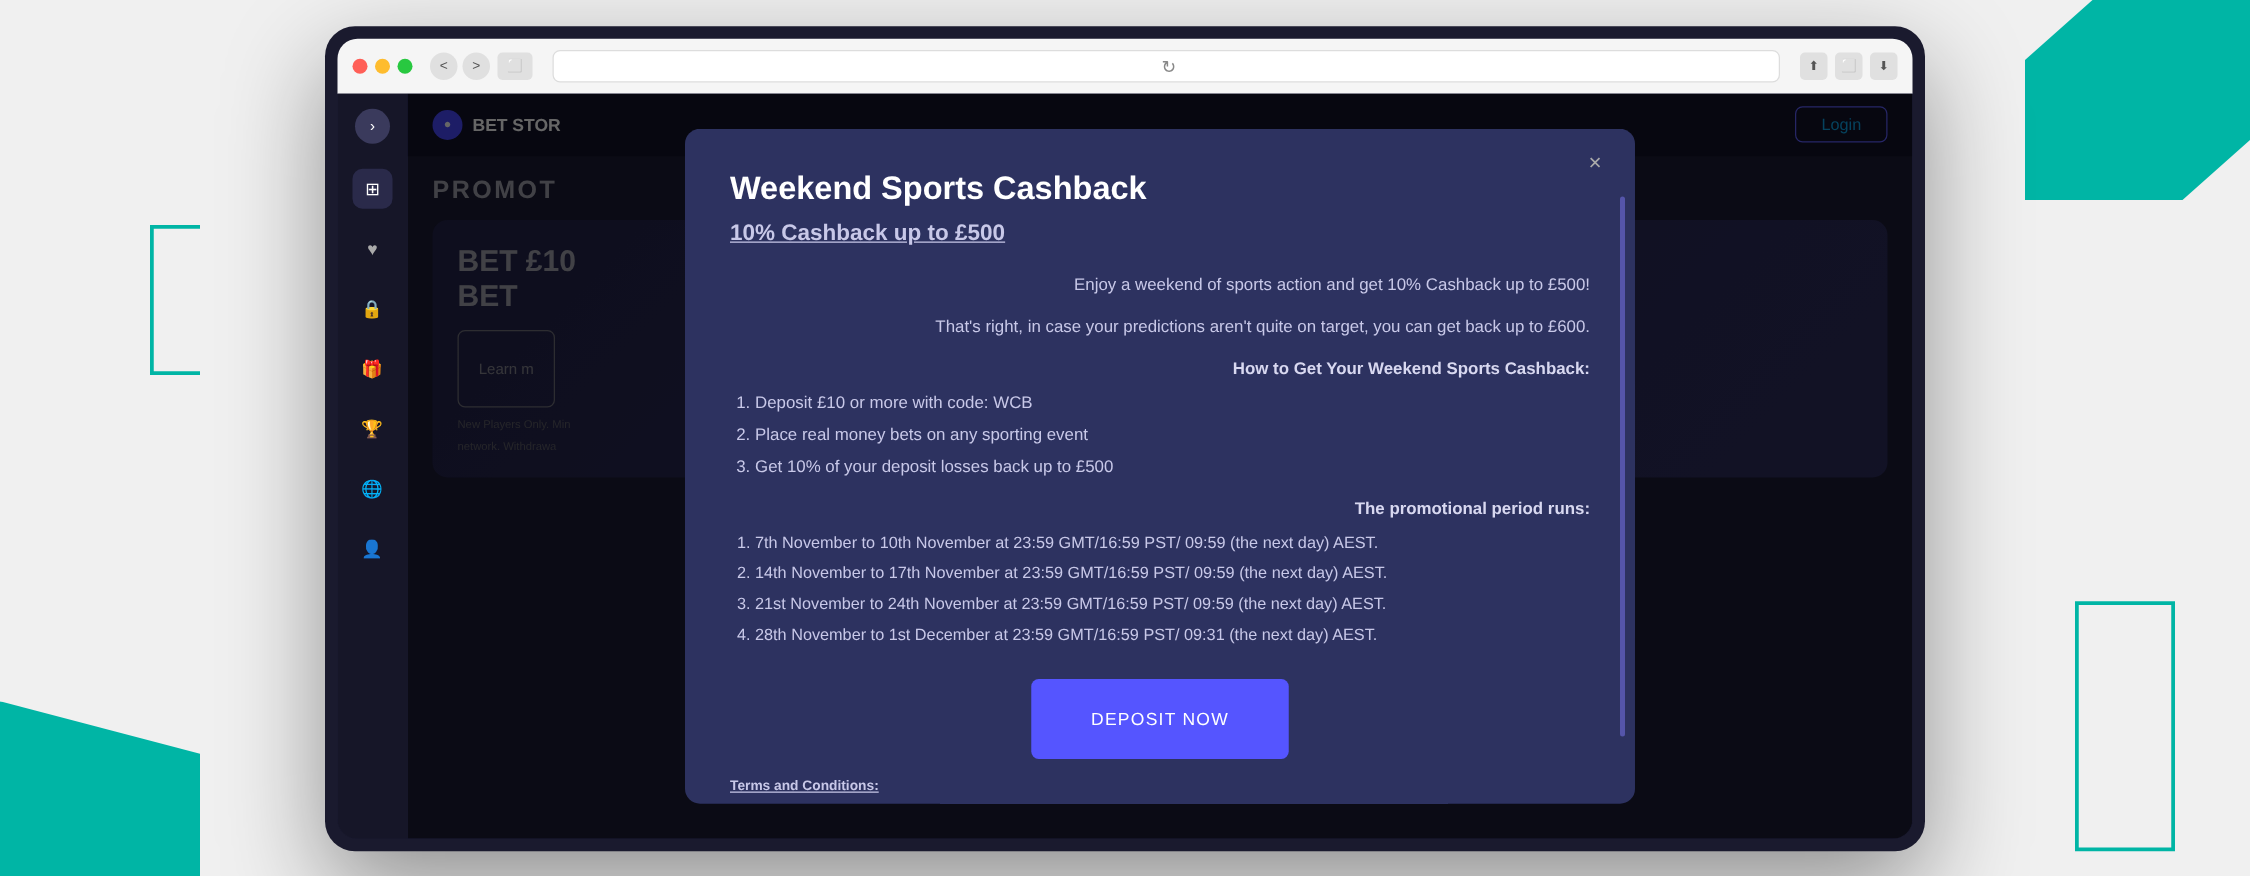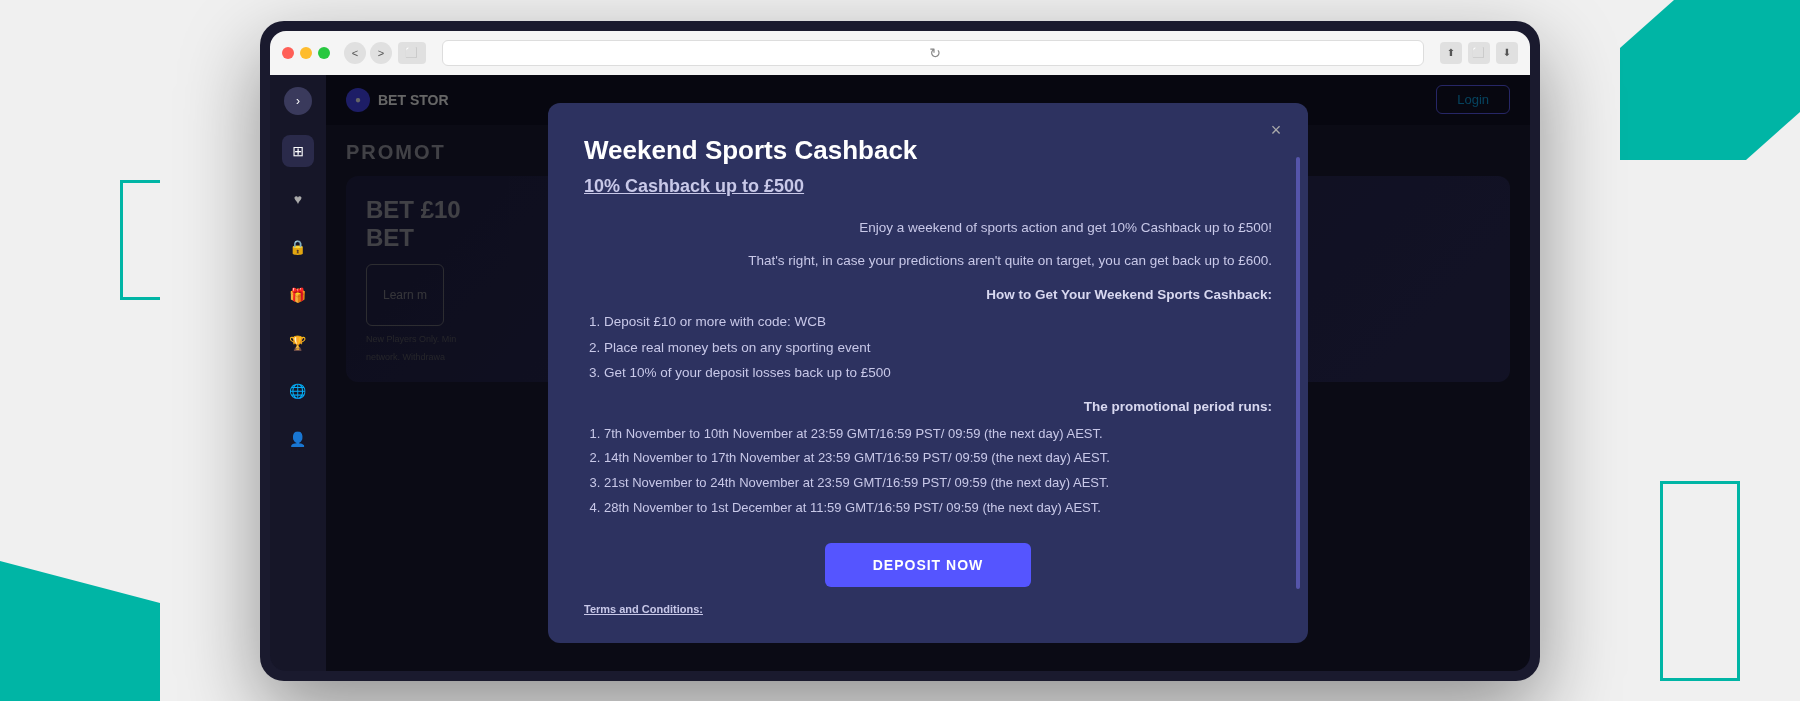--- a/index.html
+++ b/index.html
@@ -405,23 +405,23 @@
       display: flex;
       justify-content: center;
       margin: 24px 0 16px;
     }
 
     .deposit-btn {
       background: #5555ff;
       color: #fff;
       border: none;
       border-radius: 6px;
-      padding: 14px 48px;
+      padding: 24px 48px;
       font-size: 14px;
-      font-weight: 700;
+      font-weight: 400;
       letter-spacing: 1px;
       cursor: pointer;
     }
 
     .terms-section-title {
       font-size: 11px;
       font-weight: 700;
       color: #c8c8e8;
       text-decoration: underline;
     }
@@ -529,21 +529,21 @@
               <li>Place real money bets on any sporting event</li>
               <li>Get 10% of your deposit losses back up to £500</li>
             </ol>
 
             <p class="section-title">The promotional period runs:</p>
             <div class="promo-dates">
               <ol>
                 <li>7th November to 10th November at 23:59 GMT/16:59 PST/ 09:59 (the next day) AEST.</li>
                 <li>14th November to 17th November at 23:59 GMT/16:59 PST/ 09:59 (the next day) AEST.</li>
                 <li>21st November to 24th November at 23:59 GMT/16:59 PST/ 09:59 (the next day) AEST.</li>
-                <li>28th November to 1st December at 11:59 GMT/16:59 PST/ 09:59 (the next day) AEST.</li>
+                <li>28th November to 1st December at 23:59 GMT/16:59 PST/ 09:31 (the next day) AEST.</li>
               </ol>
             </div>
 
           </div>
 
           <div class="deposit-btn-wrap">
             <button class="deposit-btn">DEPOSIT NOW</button>
           </div>
 
           <div class="terms-section-title">Terms and Conditions:</div>

